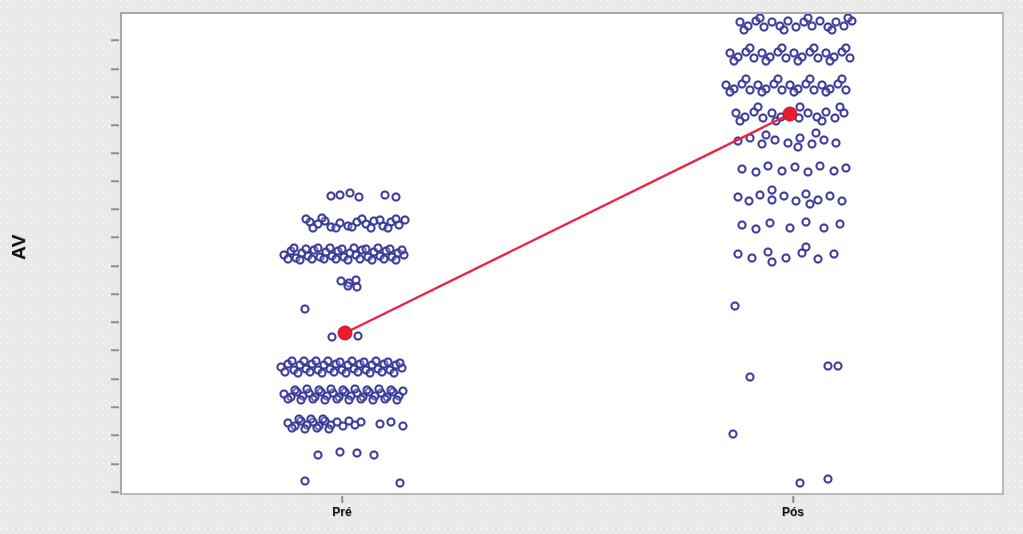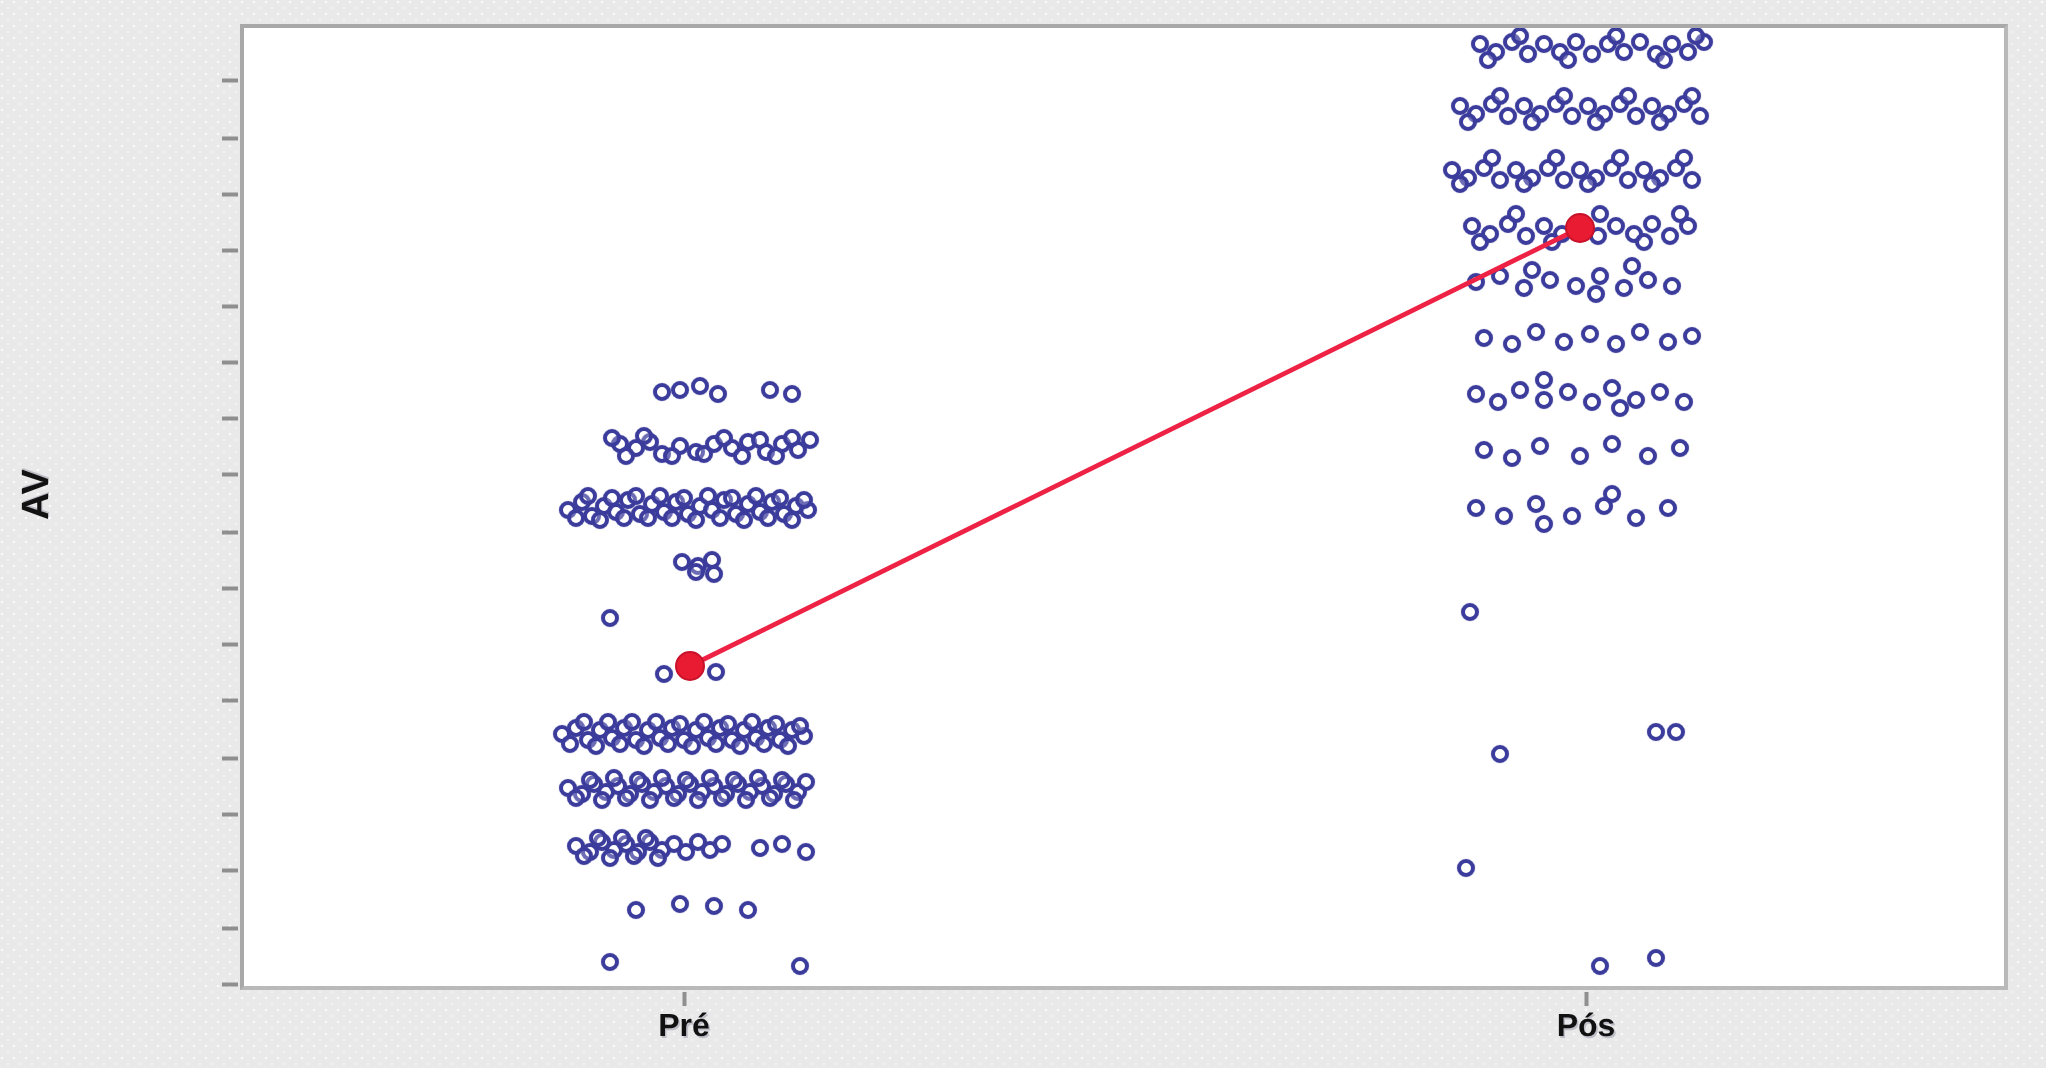--- a/index.html
+++ b/index.html
@@ -55,21 +55,21 @@
     background: #8f8f8f;
     transform: translateY(-50%);
   }
 
   
   .xtick-label {
     position: absolute;
     top: 505px;
     width: 140px;
     text-align: center;
-    font-size: 16px;
+    font-size: 12px;
     font-weight: bold;
     color: #111111;
     text-shadow: 0.8px 0.8px 0 rgba(185,185,195,0.9);
     transform: translateX(-50%);
   }
   .xtick-mark {
     position: absolute;
     top: 496px;
     width: 1.5px;
     height: 7px;

